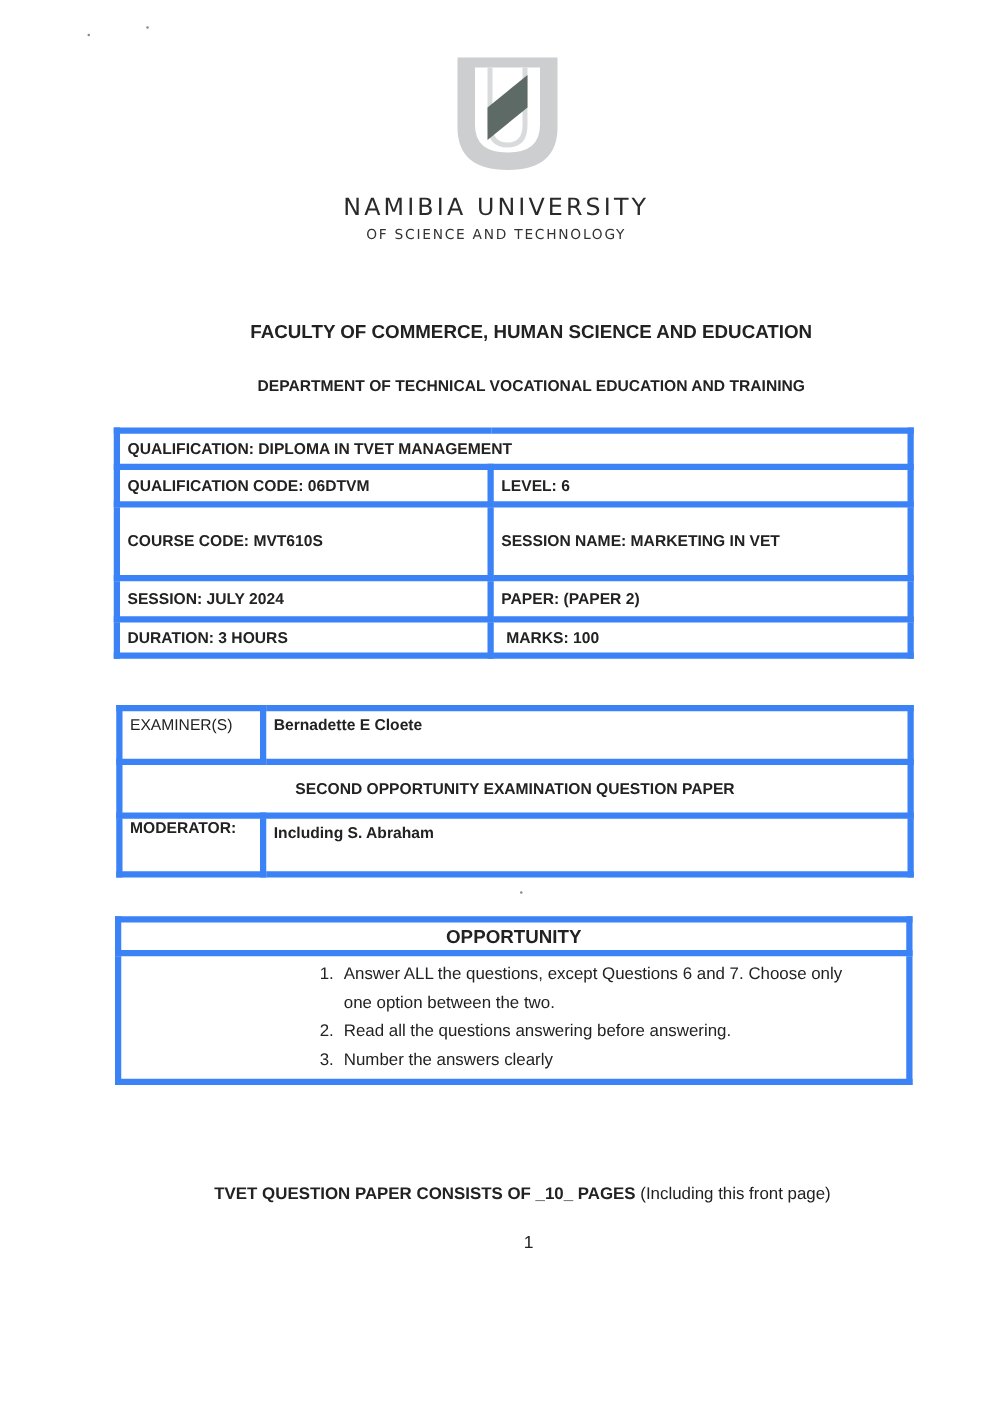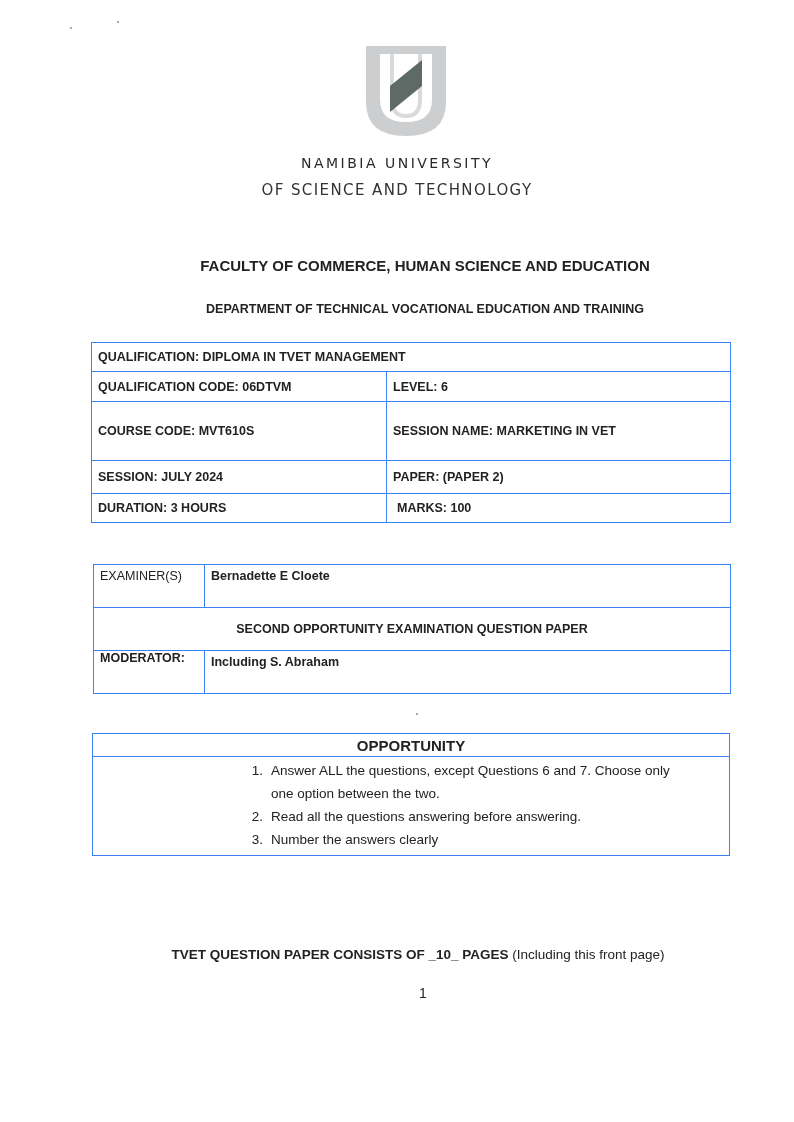--- a/index.html
+++ b/index.html
@@ -1,24 +1,24 @@
 <!DOCTYPE html>
 <html><head>
 <meta charset="utf-8">
 <style>
   html, body { margin: 0; padding: 0; background: #ffffff; }
   body { width: 794px; height: 1122px; position: relative; font-family: "Liberation Sans", sans-serif; color: #222; overflow: hidden; }
   .abs { position: absolute; }
   .logo { left: 360px; top: 42px; width: 92px; height: 98px; }
-  .uni-name { left: 0; width: 794px; top: 155px; text-align: center; font-family: "DejaVu Sans", sans-serif; font-size: 14px; letter-spacing: 2.5px; color: #2a2a2a; }
-  .uni-sub { left: 0; width: 794px; top: 181px; text-align: center; font-family: "DejaVu Sans", sans-serif; font-size: 15px; letter-spacing: 1.4px; color: #333; }
+  .uni-name { left: 0; width: 794px; top: 155px; text-align: center; font-family: "DejaVu Sans", sans-serif; font-size: 19px; letter-spacing: 2.5px; color: #2a2a2a; }
+  .uni-sub { left: 0; width: 794px; top: 181px; text-align: center; font-family: "DejaVu Sans", sans-serif; font-size: 11px; letter-spacing: 1.4px; color: #333; }
   .faculty { left: 0; width: 850px; top: 257px; text-align: center; font-weight: bold; font-size: 15px; color: #222; }
   .dept { left: 0; width: 850px; top: 302px; text-align: center; font-weight: bold; font-size: 12.5px; color: #222; }
   table { border-collapse: collapse; position: absolute; font-size: 12.5px; font-weight: bold; color: #222; }
-  td { border: 1px solid #3b82f6; padding: 0 6px; vertical-align: middle; }
+  td { border: 5px solid #3b82f6; padding: 0 6px; vertical-align: middle; }
   .t1 { left: 91px; top: 342px; width: 640px; }
   .t1 td.c1 { width: 282px; }
   .t2 { left: 93px; top: 564px; width: 638px; }
   .t3 { left: 92px; top: 733px; width: 638px; }
   .inst-head { text-align: center; font-size: 15px; height: 22px; }
   .inst-list { font-weight: normal; font-size: 13.5px; padding: 2px 0 4px 0; }
   .inst-row { display: flex; line-height: 23px; }
   .inst-num { width: 170px; text-align: right; padding-right: 8px; flex: none; }
   .inst-text { flex: 1; padding-right: 20px; }
   .pages-note { left: 0; width: 836px; top: 947px; text-align: center; font-size: 13.5px; }

